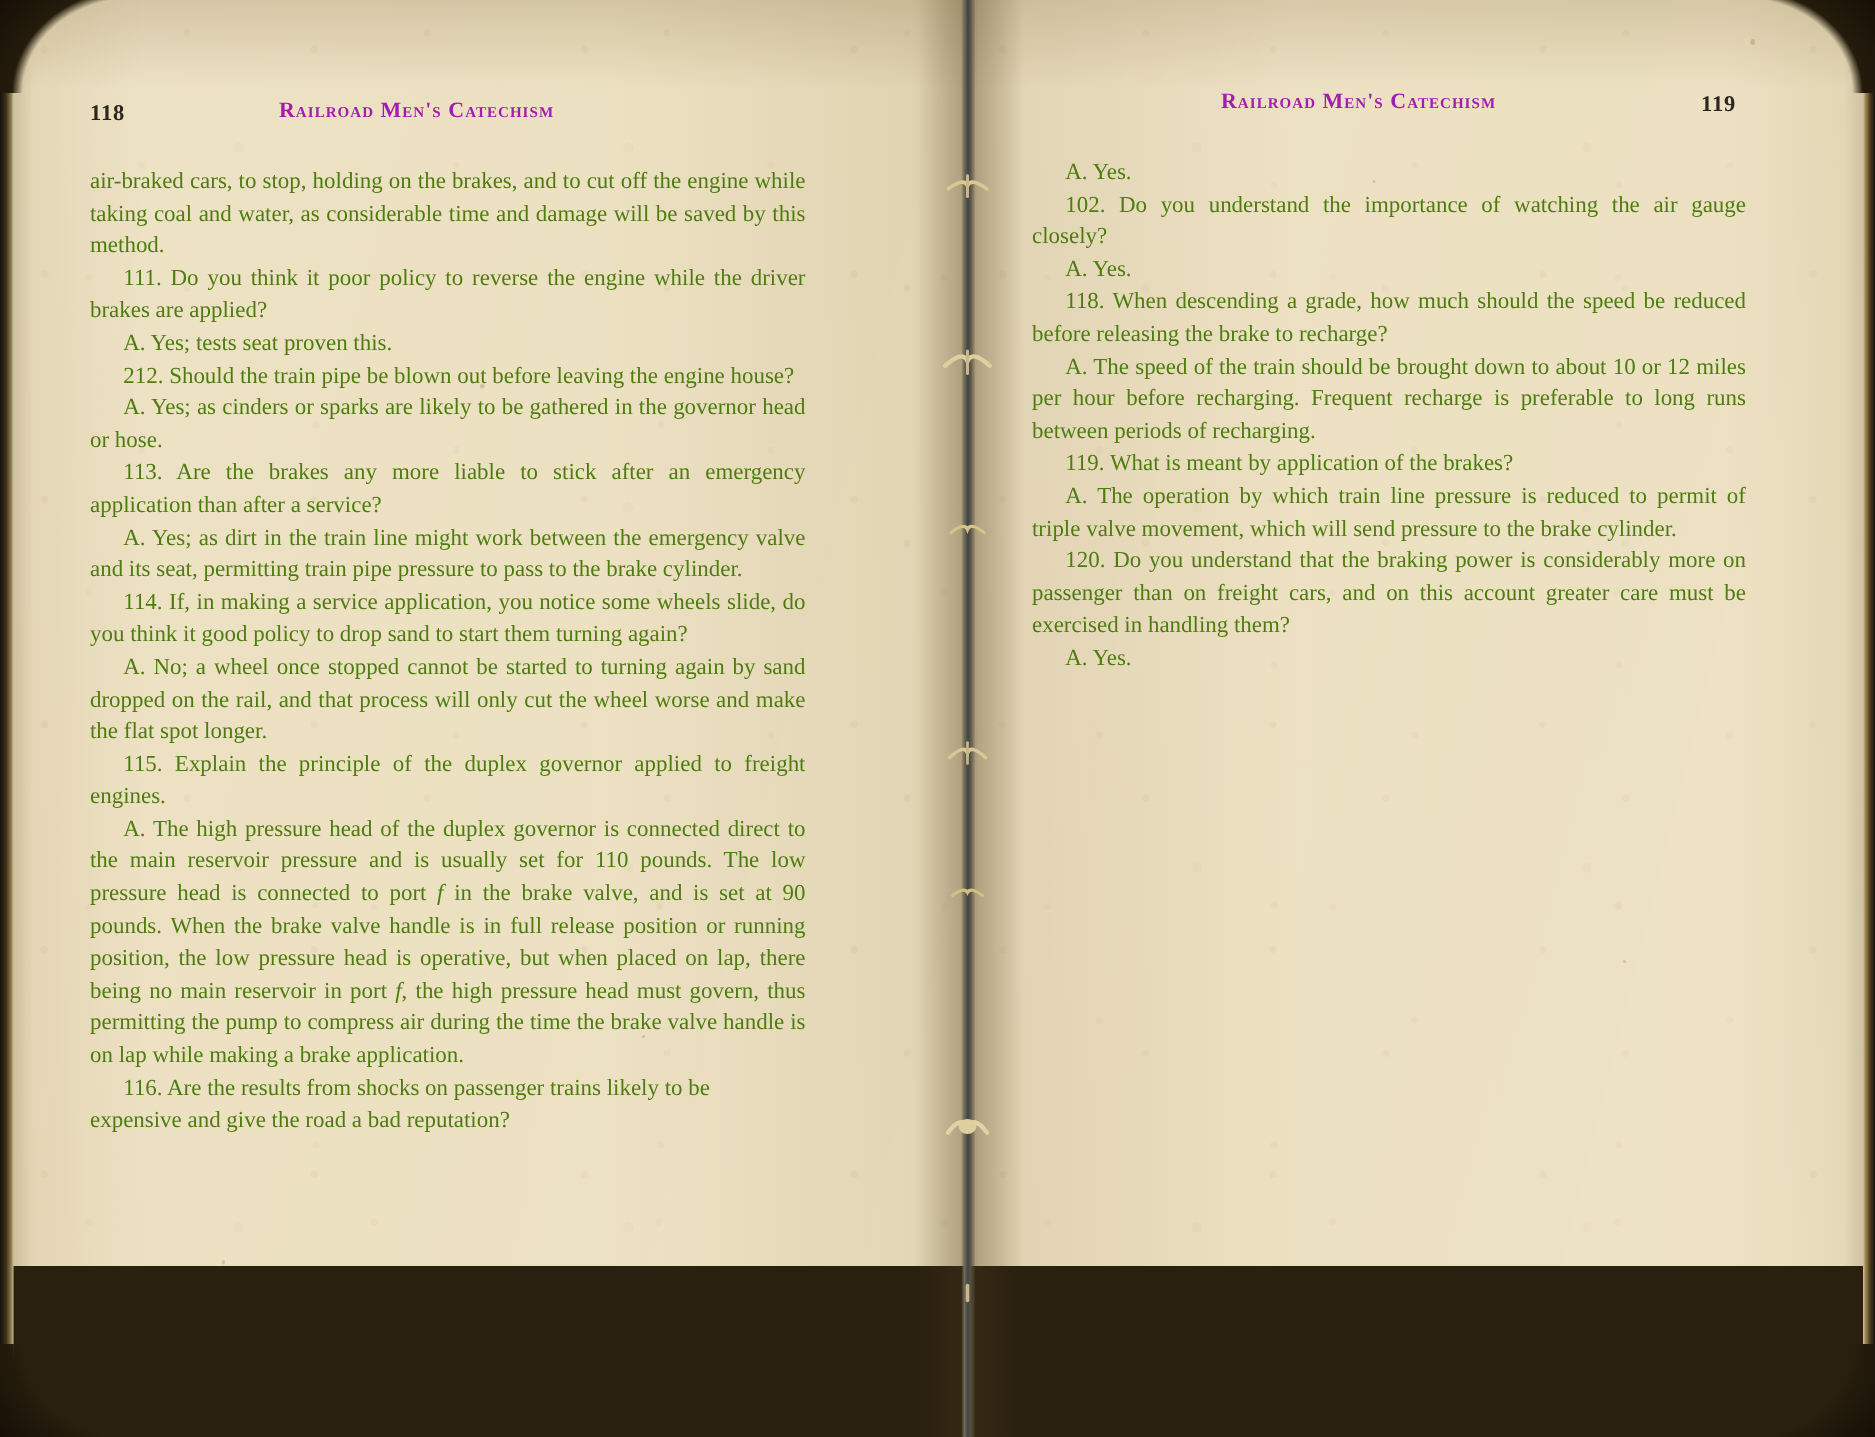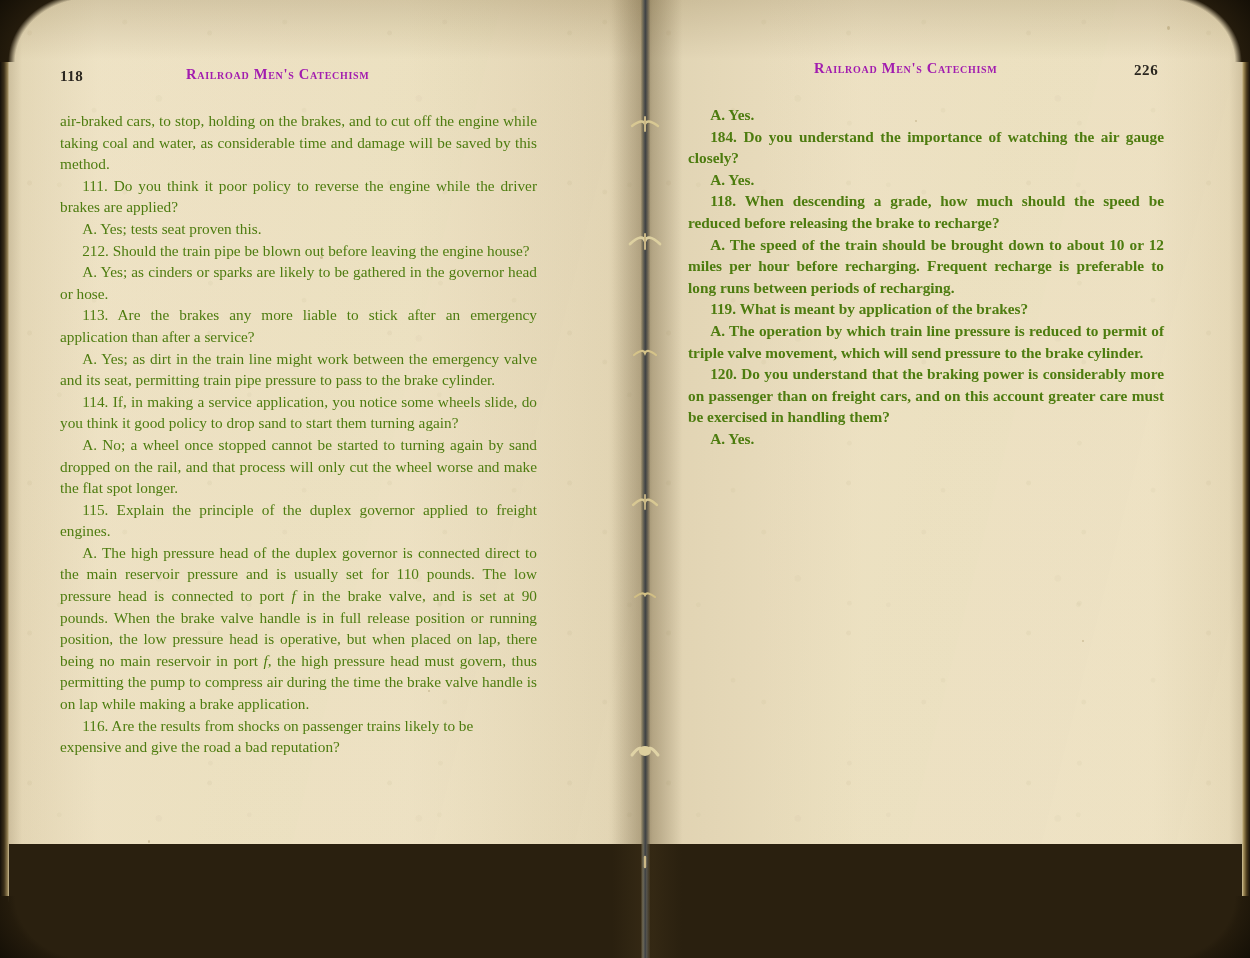--- a/index.html
+++ b/index.html
@@ -145,21 +145,21 @@
   .page-body {
     position: absolute;
     color: #4d7c0f;
     font-size: 15.3px;
     line-height: 21.6px;
     text-align: justify;
     text-justify: inter-word;
     z-index: 5;
   }
   .text-left  { left: 52px;  top: 110px; width: 477px; }
-  .text-right { left: 688px; top: 104px; width: 476px; font-weight: bold; }
+  .text-right { left: 688px; top: 104px; width: 476px; }
 
   .running-head {
     position: absolute;
     z-index: 5;
     font-size: 14.6px;
     font-variant: small-caps;
     letter-spacing: .7px;
     font-weight: 700;
     color: #a21caf;
     white-space: nowrap;
@@ -221,25 +221,25 @@
     <div class="speck" style="left:140px; top:840px; width:2px; height:3px;"></div>
 
     <div class="page-shade"></div>
   </div>
 
   <div class="page page-right">
     <div class="paper-grain"></div>
 
     <div class="running-head head-right" style="left:167px; top:60px;">Railroad Men's Catechism</div>
 
-    <div class="folio folio-right" style="left:487px; top:62px;">226</div>
+    <div class="folio folio-right" style="left:487px; top:62px;">119</div>
 
     <div class="page-body text-right" style="left:41px; top:104px; width:476px;">
         <p class="para">A.  Yes.</p>
-        <p class="para">184.  Do you understand the importance of watching the air gauge closely?</p>
+        <p class="para">102.  Do you understand the importance of watching the air gauge closely?</p>
         <p class="para">A.  Yes.</p>
         <p class="para">118.  When descending a grade, how much should the speed be reduced before releasing the brake to recharge?</p>
         <p class="para">A.  The speed of the train should be brought down to about 10 or 12 miles per hour before recharging.  Frequent recharge is preferable to long runs between periods of recharging.</p>
         <p class="para">119.  What is meant by application of the brakes?</p>
         <p class="para">A.  The operation by which train line pressure is reduced to permit of triple valve movement, which will send pressure to the brake cylinder.</p>
         <p class="para">120.  Do you understand that the braking power is considerably more on passenger than on freight cars, and on this account greater care must be exercised in handling them?</p>
         <p class="para">A.  Yes.</p>
       </div>
 
     <div class="speck" style="left:520px; top:26px; width:3px; height:4px;"></div>

